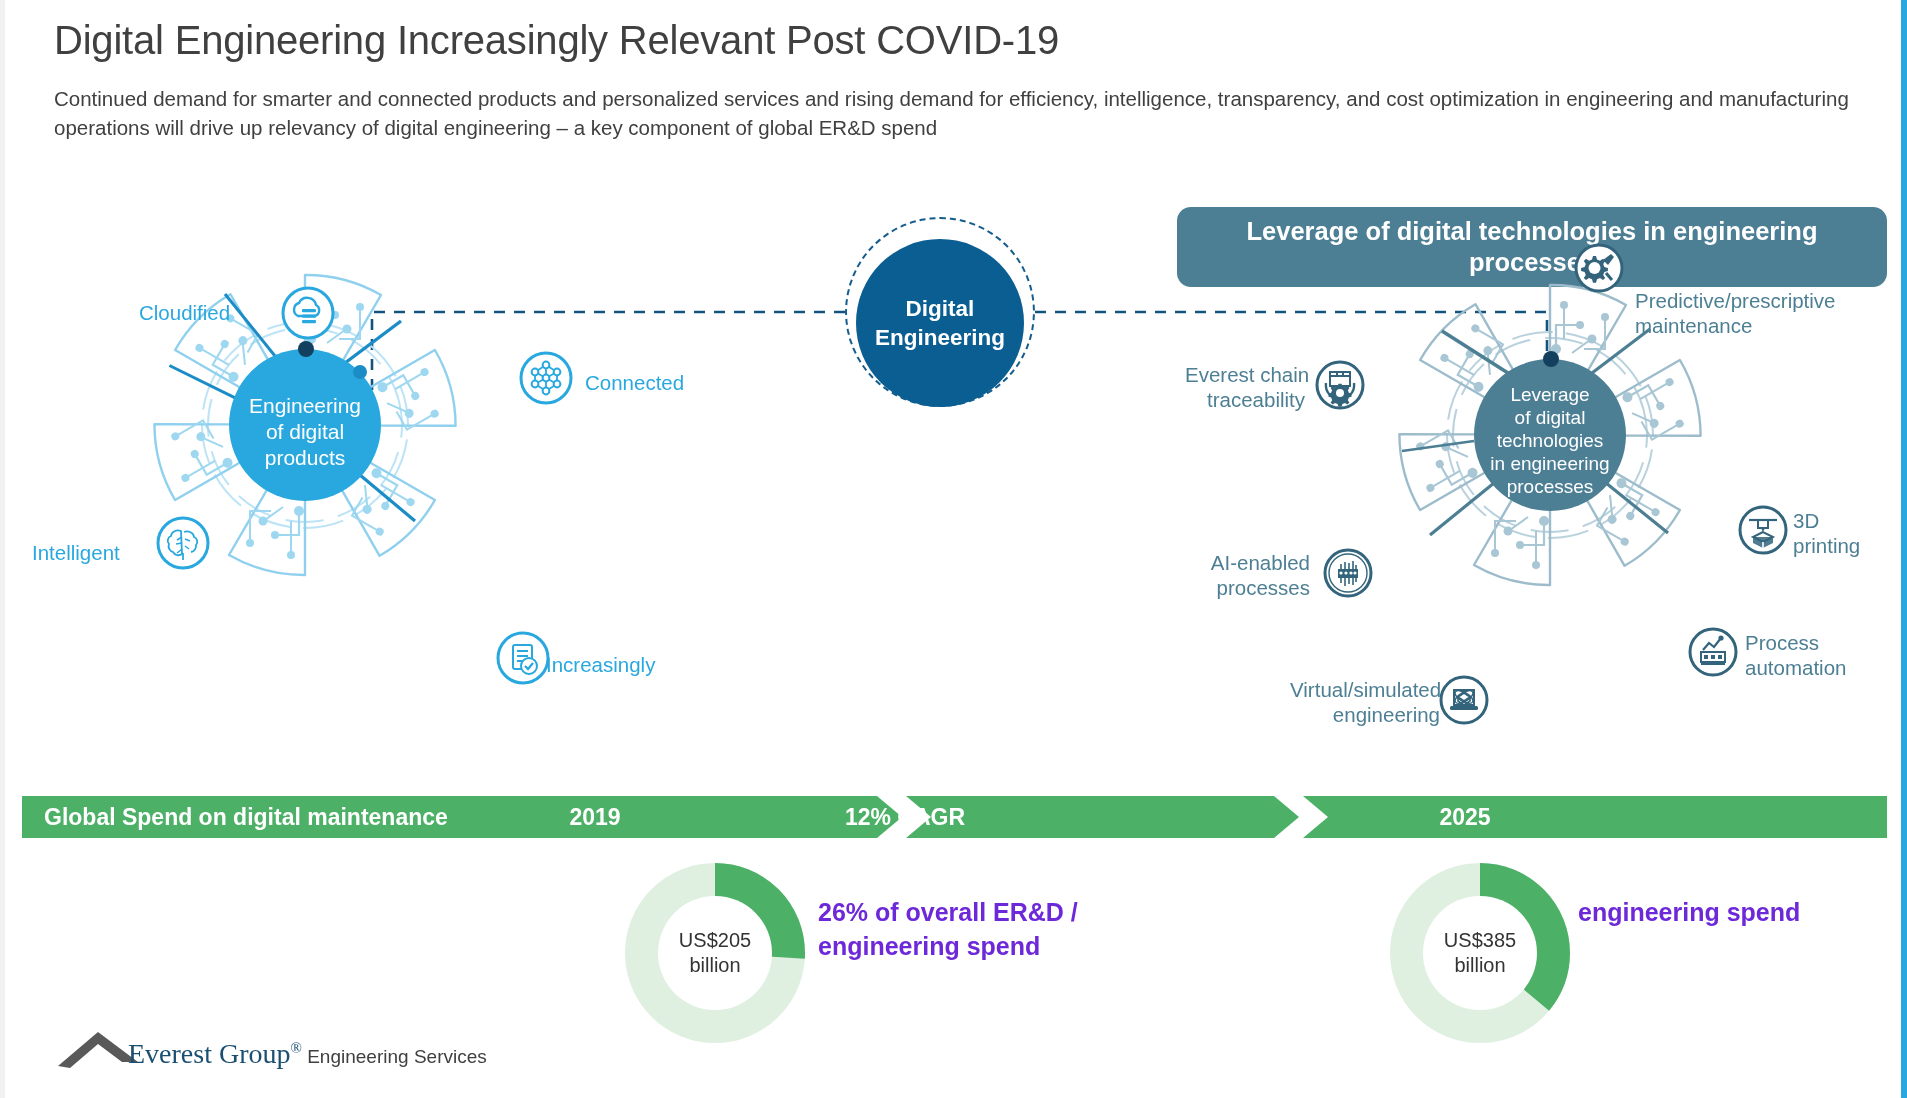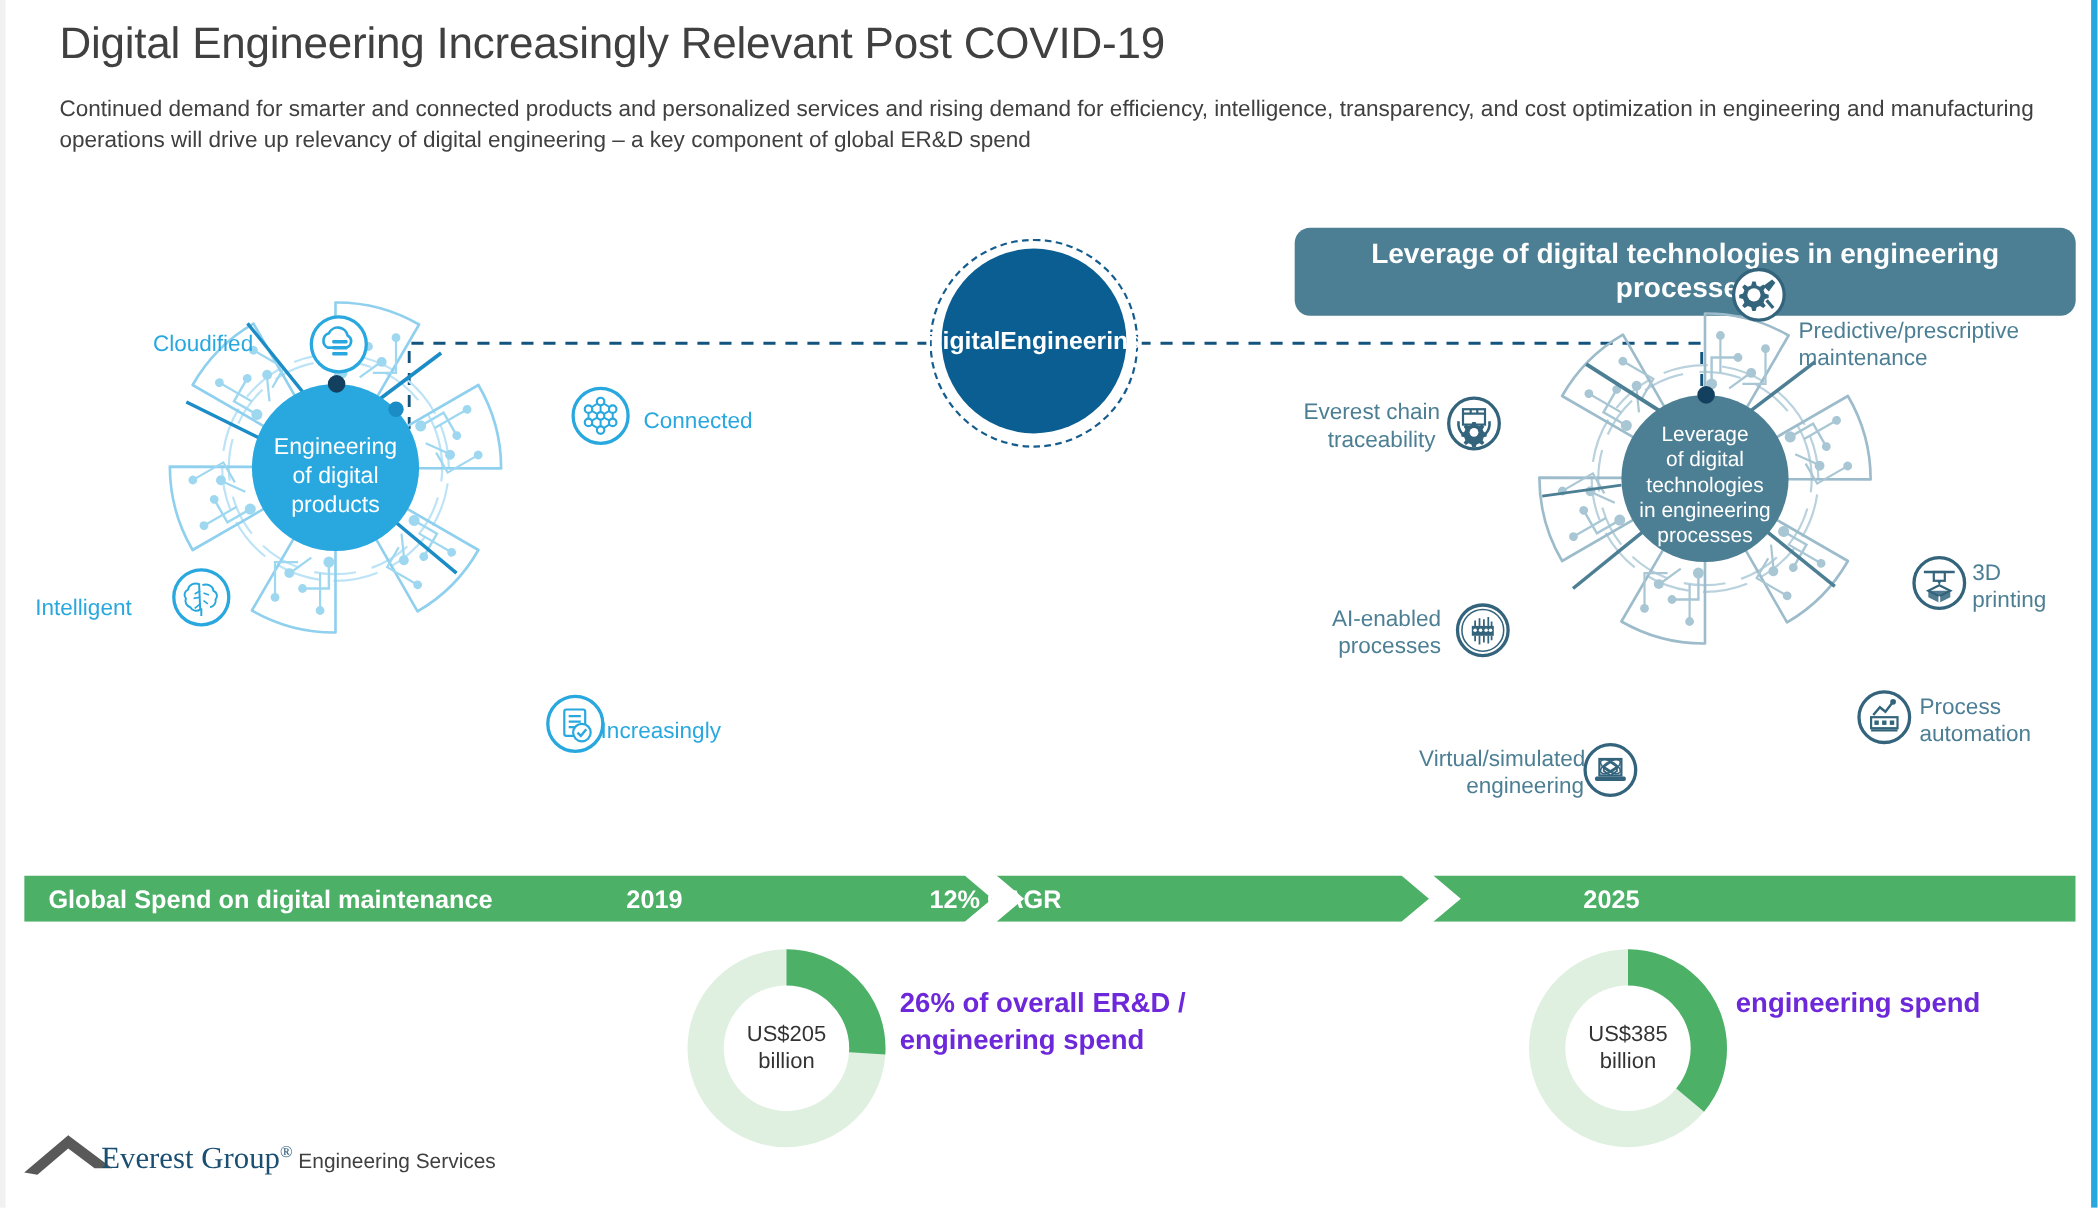--- a/index.html
+++ b/index.html
@@ -42,23 +42,23 @@
 
   
   .center-node{
     position:absolute;left:845px;top:217px;width:190px;height:190px;
   }
   .center-node .dashed-ring{
     position:absolute;inset:0;border-radius:50%;
     border:2.5px dashed #135c8d;
   }
   .center-node .fill{
-    position:absolute;left:11px;top:9px;width:168px;height:168px;border-radius:50%;
+    position:absolute;left:11px;top:22px;width:168px;height:168px;border-radius:50%;
     background:#0b5e91;
-    display:flex;align-items:center;justify-content:center;flex-direction:row;
+    display:flex;align-items:center;justify-content:center;flex-direction:column;
     color:#fff;font-weight:bold;font-size:22.5px;line-height:1.3;text-align:center;
   }
 
   
   .hub{position:absolute;}
   .hub-left{left:20px;top:250px;width:680px;height:400px;}
   .hub-right{left:1120px;top:230px;width:790px;height:420px;}
 
   .lbl{
     position:absolute;font-size:20.5px;line-height:25px;font-weight:400;
@@ -76,21 +76,21 @@
   .donut .hole{
     position:absolute;left:38px;top:38px;width:114px;height:114px;border-radius:50%;
     background:#fff;display:flex;flex-direction:column;align-items:center;justify-content:center;
     text-align:center;font-weight:normal;font-size:20px;line-height:1.25;color:#333;
   }
   .donut-caption{
     position:absolute;font-size:25px;line-height:1.35;font-weight:bold;color:#6d28d9;
   }
 
   
-  .logo{position:absolute;left:20px;top:1022px;width:360px;height:60px;}
+  .logo{position:absolute;left:56px;top:1022px;width:360px;height:60px;}
   .logo-txt{
     position:absolute;left:72px;top:16px;
     font-size:28px;color:#1b4f72;font-family:"Liberation Serif", serif;
     white-space:nowrap;
   }
   .logo-reg{font-size:15px;vertical-align:super;}
   .logo-sub{
     font-size:19px;color:#404040;font-family:"Liberation Sans", sans-serif;
   }
 </style>

